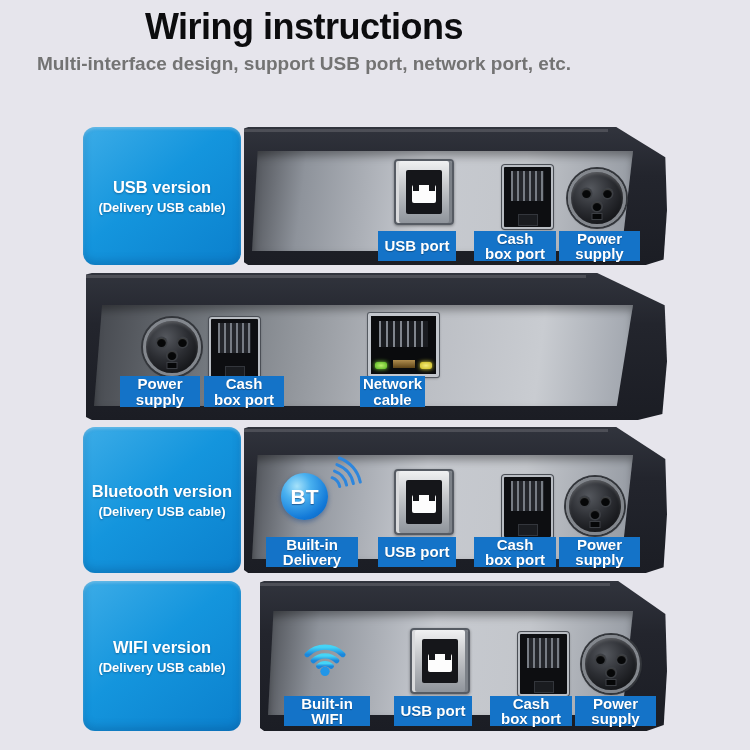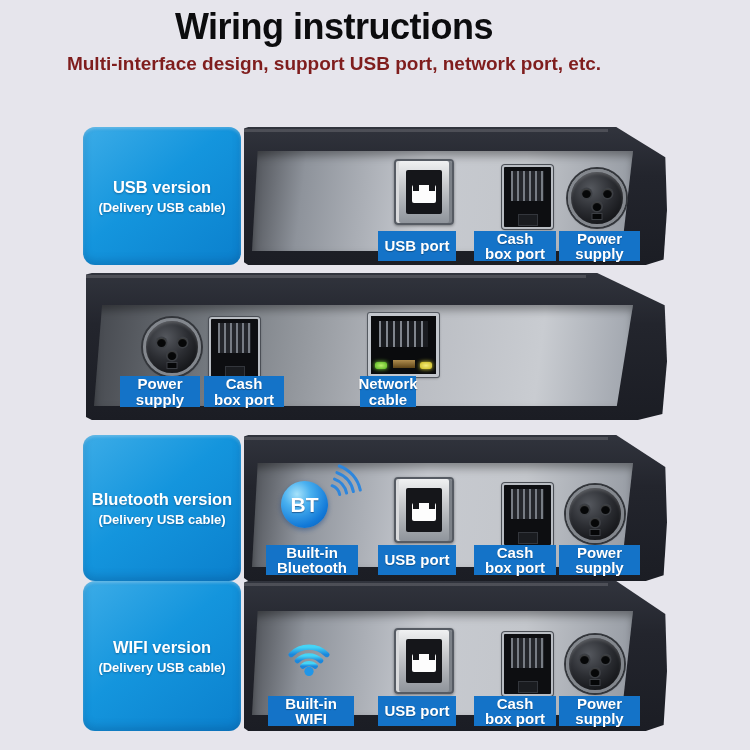--- a/index.html
+++ b/index.html
@@ -3,31 +3,31 @@
 <meta charset="utf-8">
 <style>
   html,body { margin:0; padding:0; }
   body {
     width:750px; height:750px; overflow:hidden;
     background:#e6e5ec;
     font-family:"Liberation Sans", sans-serif;
     position:relative;
   }
   
-  .header { position:absolute; top:6px; left:0; width:608px; text-align:center;padding-left:30px; }
+  .header { position:absolute; top:6px; left:0; width:608px; text-align:center; }
   .title { font-size:36px; font-weight:bold; color:#0c0c0e; line-height:41px; letter-spacing:-0.5px; }
-  .subtitle { margin-top:6px; font-size:19px; font-weight:bold; color:#7f1d1d; }
+  .subtitle { margin-top:6px; font-size:19px; font-weight:bold; color:#737373; }
 
   
   .rows { position:absolute; left:83px; top:127px; width:584px; height:610px; }
   .row { position:absolute; left:0; width:584px; display:flex; }
   .row1 { top:0;   height:138px; }
   .row2 { top:146px; height:147px; }
-  .row3 { top:308px; height:146px; }
-  .row4 { top:454px; height:150px; }
+  .row3 { top:300px; height:146px; }
+  .row4 { top:454px; height:150px;gap:16px; }
 
   
   .vbox {
     width:158px; flex:0 0 158px; border-radius:12px;
     background:linear-gradient(140deg,#3cace7 0%,#1495dd 45%,#0b80cd 100%);
     box-shadow:inset 0 -4px 8px rgba(0,40,90,.22), inset 0 2px 3px rgba(255,255,255,.25);
     color:#fff; display:flex; flex-direction:column; align-items:center; justify-content:center;
     text-align:left;
   }
   .vtitle { font-size:16.5px; font-weight:bold; white-space:nowrap; text-shadow:0 1px 2px rgba(0,40,80,.4); }
@@ -200,21 +200,21 @@
         <span class="led led-yellow"></span>
       </div>
       <div class="plabel" style="left:34px;width:80px;bottom:13px">
         <span>Power</span>
         <span>supply</span>
       </div>
       <div class="plabel" style="left:118px;width:80px;bottom:13px">
         <span>Cash</span>
         <span>box port</span>
       </div>
-      <div class="plabel" style="left:274px;width:56px;bottom:13px">
+      <div class="plabel" style="left:274px;width:65px;bottom:13px">
         <span>Network</span>
         <span>cable</span>
       </div>
     </div>
   </section>
 
   <section class="row row3">
     <div class="vbox">
       <div class="vtitle">Bluetooth version</div>
       <div class="vnote">(Delivery USB cable)</div>
@@ -242,21 +242,21 @@
           <div class="rj-tab"></div>
       </div>
       <div class="port port-din" style="left:322px;top:50px">
         <span class="pin p1"></span>
           <span class="pin p2"></span>
           <span class="pin p3"></span>
           <span class="din-notch"></span>
       </div>
       <div class="plabel" style="left:22px;width:92px;bottom:6px">
         <span>Built-in</span>
-        <span>Bluetooth</span>
+        <span>Delivery</span>
       </div>
       <div class="plabel" style="left:134px;width:78px;bottom:6px">
         <span>USB port</span>
       </div>
       <div class="plabel" style="left:230px;width:82px;bottom:6px">
         <span>Cash</span>
         <span>box port</span>
       </div>
       <div class="plabel" style="left:315px;width:81px;bottom:6px">
         <span>Power</span>

